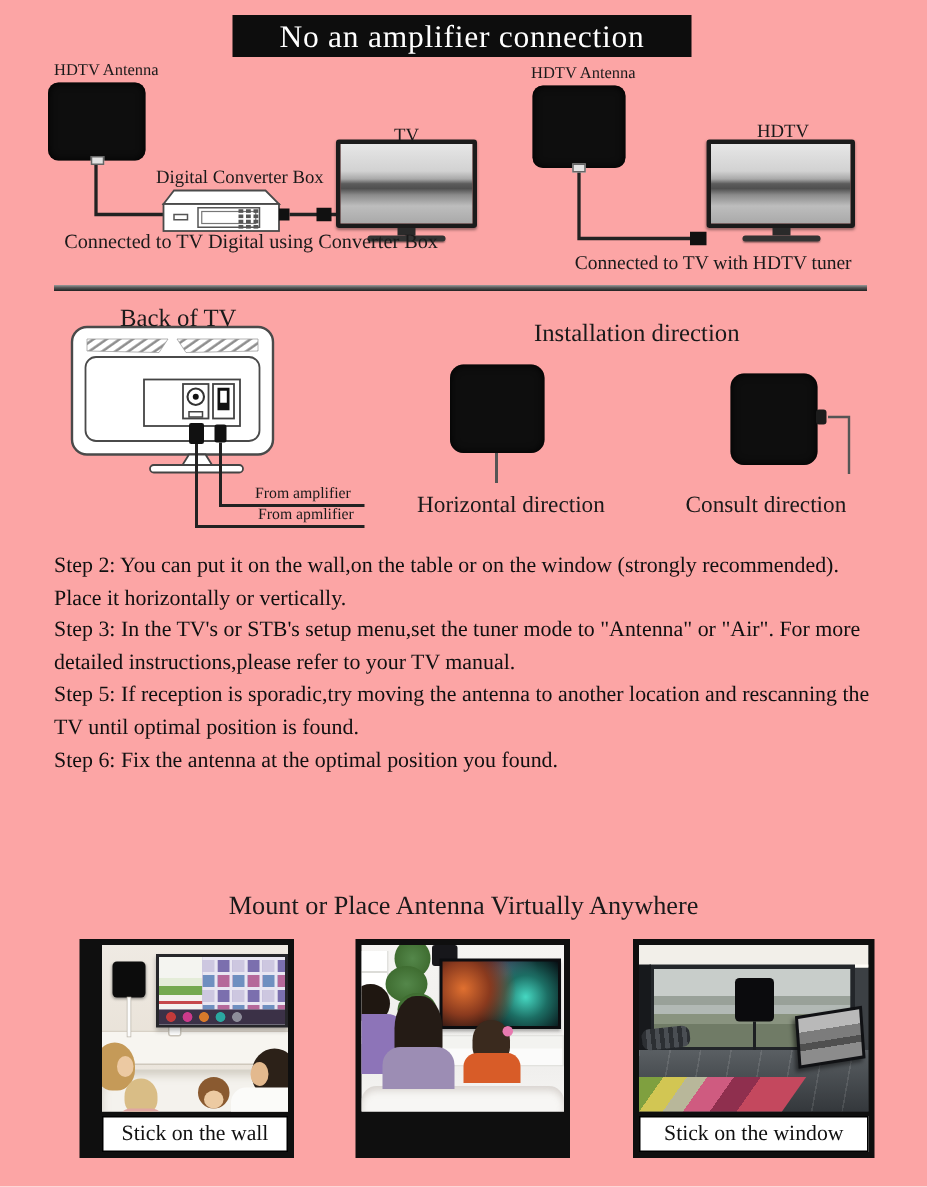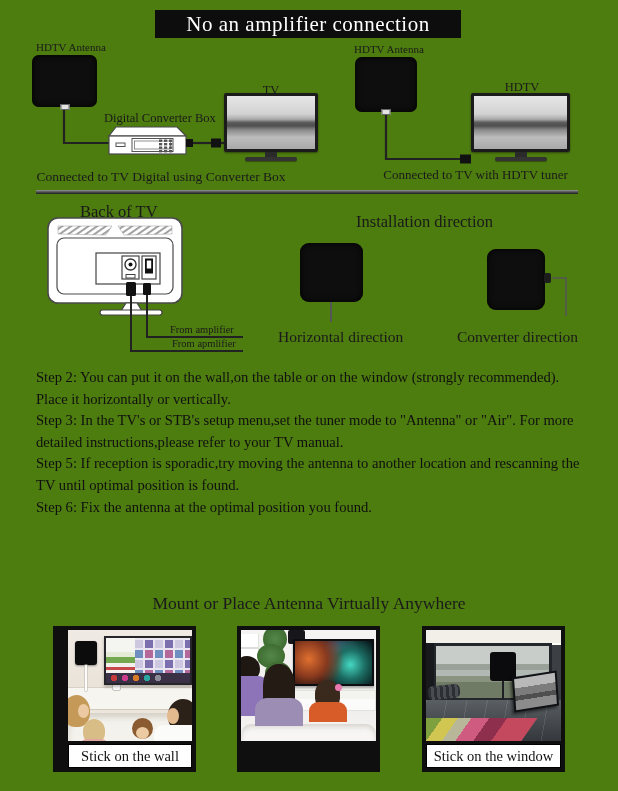--- a/index.html
+++ b/index.html
@@ -1,17 +1,17 @@
 <!DOCTYPE html>
 <html style="--banner-bg: #0d0d0d; --antenna-black: #0e0e0e; --text: #1a1a1a; --divider: #555555;"><head>
 <meta charset="utf-8">
 <style>
   html,body{margin:0;padding:0;background:#fff;}
   .page{
-    position:relative;width:618px;height:791px;background:#4d7c0f;overflow:hidden;
+    position:relative;width:618px;height:791px;background:#fca5a5;overflow:hidden;
     font-family:"Liberation Serif","DejaVu Serif",serif;color:var(--text,#1a1a1a);
   }
   .lines{position:absolute;left:0;top:0;z-index:1;pointer-events:none;}
   .lbl{position:absolute;z-index:4;white-space:nowrap;}
 
   
   .banner{
     position:absolute;left:155px;top:10px;width:306px;height:28px;z-index:3;
     background:var(--banner-bg,#0d0d0d);color:#fff;display:flex;align-items:center;justify-content:center;
     font-size:21px;letter-spacing:.5px;
@@ -46,21 +46,21 @@
   .tv-base{width:52px;height:4px;background:#333;border-radius:2px;margin:0 auto;box-shadow:0 1px 1px rgba(0,0,0,.35);}
   #tv-left{left:224px;top:93px;width:94px;}   #tv-left .tv-screen{height:59px;}
   #tv-right{left:471px;top:93px;width:99px;}  #tv-right .tv-screen{height:59px;}
 
   
   #lbl-ant-left{left:36px;top:41px;font-size:11px;}
   #lbl-ant-right{left:354px;top:43px;font-size:11px;}
   #lbl-dcb{left:104px;top:111px;font-size:12.5px;}
   #lbl-tv{left:251px;top:83px;width:40px;text-align:center;font-size:12.5px;}
   #lbl-hdtv{left:487px;top:80px;width:70px;text-align:center;font-size:12.5px;}
-  #caption-left{left:30px;top:169px;width:262px;text-align:center;font-size:13.5px;}
+  #caption-left{left:30px;top:153px;width:262px;text-align:right;font-size:13.5px;}
   #caption-right{left:378px;top:167px;width:195px;text-align:center;font-size:13px;}
 
   .divider{
     position:absolute;left:36px;top:190px;width:542px;height:4px;z-index:2;
     background:linear-gradient(180deg,#9a9a9a 0%,#555 45%,#1f1f1f 100%);
   }
 
   #lbl-back-of-tv{left:80px;top:202px;font-size:16.5px;}
   #lbl-install{left:356px;top:212px;font-size:16.5px;}
   #lbl-horizontal{left:278px;top:328px;font-size:15.5px;}
@@ -74,21 +74,21 @@
     font-size:14.6px;line-height:21.6px;color:#101010;
   }
   .steps p{margin:0;}
 
   
   #mount-title{left:0;top:593px;width:618px;text-align:center;font-size:17.5px;}
   .card{
     position:absolute;top:626px;width:143px;height:146px;z-index:3;
     background:#0f0f0f;padding:4px;box-sizing:border-box;
   }
-  #card-1{left:53px;padding-left:15px;} #card-2{left:237px;} #card-3{left:422px;width:143px;}
+  #card-1{left:53px;padding-left:15px;} #card-2{left:237px;} #card-3{left:422px;width:161px;}
   .photo{position:relative;width:100%;height:111px;overflow:hidden;}
   .card-label{
     margin-top:3px;height:24px;box-sizing:border-box;background:#fff;border:1px solid #000;
     display:flex;align-items:center;justify-content:center;font-size:14.5px;color:#111;
   }
 
   
   .scene-wall{background:linear-gradient(180deg,#efeae3 0%,#e9e2d8 60%,#f1ede7 100%);}
   .w-cabinet{position:absolute;left:0;top:57px;width:100%;height:21px;background:#f7f5f0;border-top:1px solid #d8d1c6;border-bottom:1px solid #cfc8bc;}
   .w-router{position:absolute;left:44px;top:44px;width:7px;height:15px;background:#fdfdfd;border:1px solid #c9c4ba;border-radius:2px;}
@@ -262,21 +262,21 @@
   <div class="divider"></div>
 
   <div class="lbl" id="lbl-back-of-tv">Back of TV</div>
   <div class="lbl" id="lbl-from-amp-1">From amplifier</div>
   <div class="lbl" id="lbl-from-amp-2">From apmlifier</div>
 
   <div class="lbl" id="lbl-install">Installation direction</div>
   <div class="antenna" id="antenna-horizontal"></div>
   <div class="lbl" id="lbl-horizontal">Horizontal direction</div>
   <div class="antenna tab-right" id="antenna-vertical"></div>
-  <div class="lbl" id="lbl-vertical">Converter direction</div>
+  <div class="lbl" id="lbl-vertical">Consult direction</div>
 
   <div class="steps">
     <p>Step 2: You can put it on the wall,on the table or on the window (strongly recommended). Place it horizontally or vertically.</p>
     <p>Step 3: In the TV's or STB's setup menu,set the tuner mode to "Antenna" or "Air". For more detailed instructions,please refer to your TV manual.</p>
     <p>Step 5: If reception is sporadic,try moving the antenna to another location and rescanning the TV until optimal position is found.</p>
     <p>Step 6: Fix the antenna at the optimal position you found.</p>
   </div>
 
   <div class="lbl" id="mount-title">Mount or Place Antenna Virtually Anywhere</div>
 

